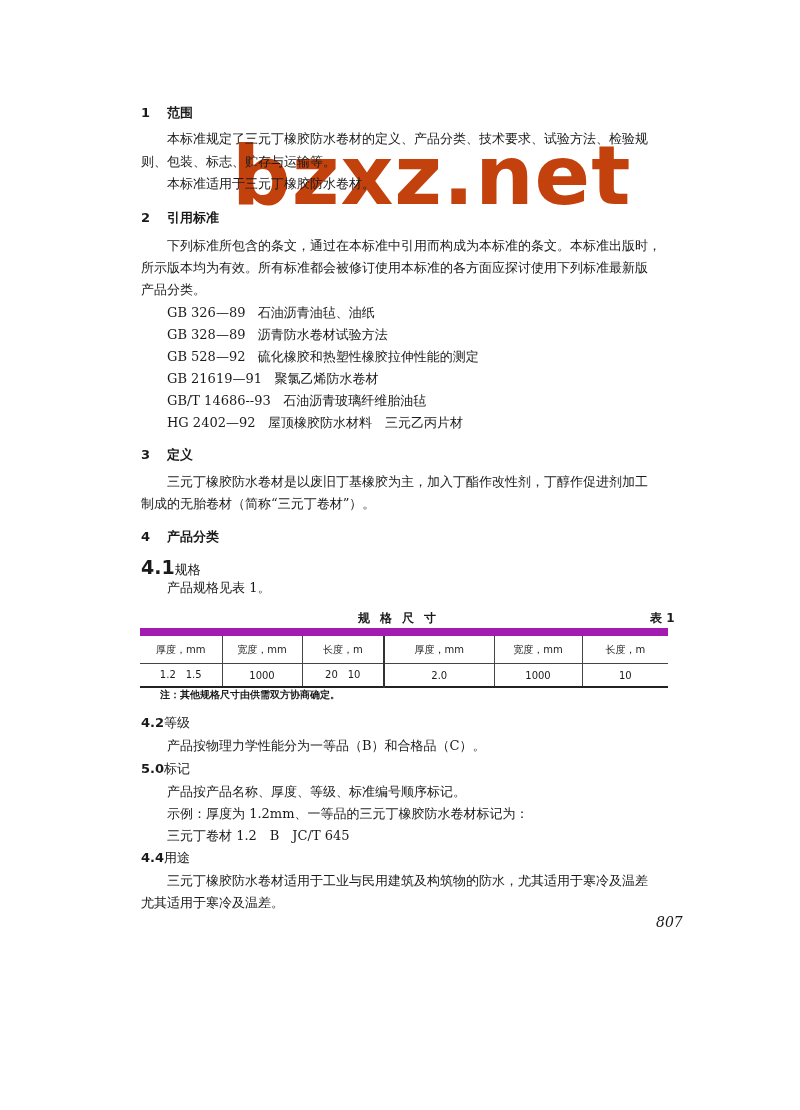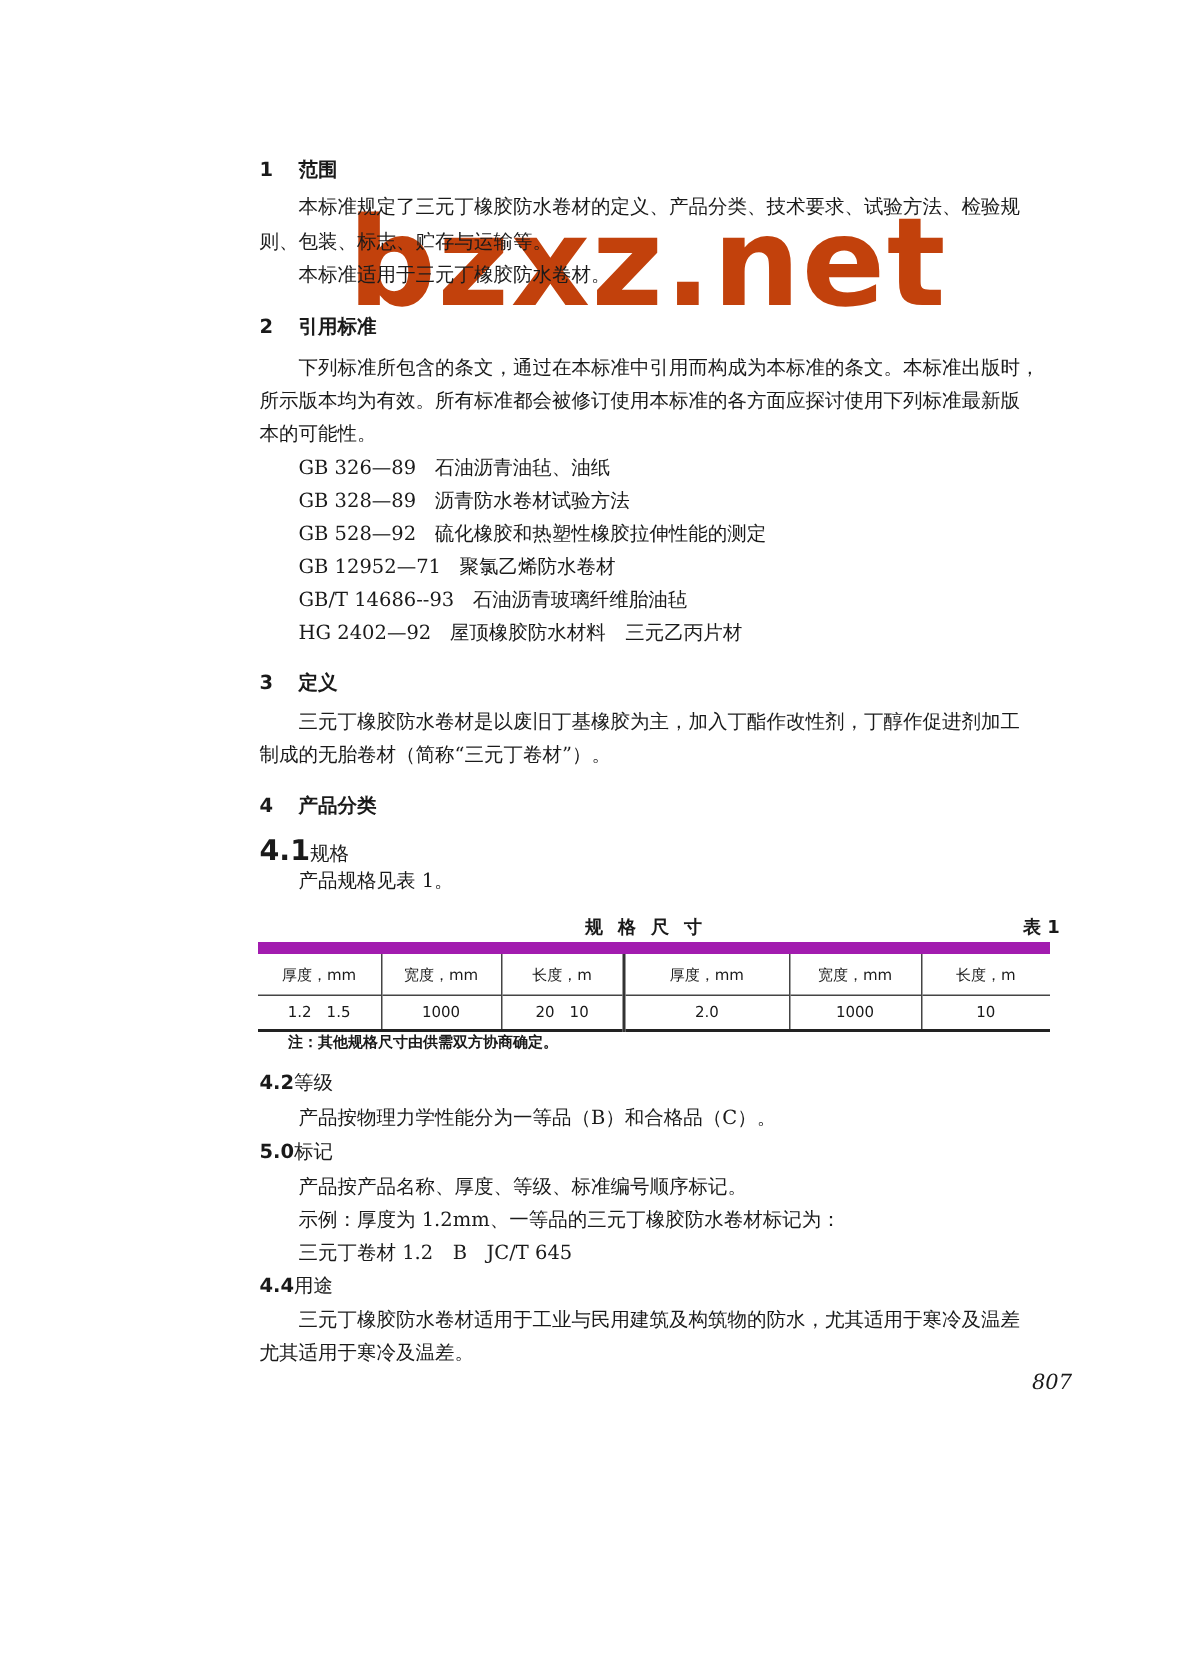--- a/index.html
+++ b/index.html
@@ -4,21 +4,21 @@
   <style>
     html, body { margin: 0; padding: 0; }
     body {
       width: 800px; height: 1110px; background: #ffffff; position: relative; overflow: hidden;
       font-family: "DejaVu Serif", "Liberation Serif", serif; color: #1a1a1a;
     }
     .watermark {
       position: absolute; left: 232px; top: 135px; font-family: "DejaVu Sans", "Liberation Sans", sans-serif;
       font-weight: bold; font-size: 82px; color: #c2410c; letter-spacing: 1px; z-index: 0; line-height: 1;
     }
-    .page { position: absolute; left: 0; top: 0; width: 640px; height: 1110px; z-index: 1; margin-left: 32px; }
+    .page { position: absolute; left: 0; top: 0; width: 640px; height: 1110px; z-index: 1; }
     .abs { position: absolute; white-space: nowrap; }
     .h { font-family: "DejaVu Sans", "Liberation Sans", sans-serif; font-weight: bold; font-size: 13px; }
     .h .num { display: inline-block; width: 26px; }
     .p { font-size: 13px; line-height: 16px; }
     .ref .code { display: inline-block; }
     .tcap { font-family: "DejaVu Sans", "Liberation Sans", sans-serif; font-weight: bold; font-size: 12px; letter-spacing: 10px; }
     .tno { font-family: "DejaVu Sans", "Liberation Sans", sans-serif; font-weight: bold; font-size: 12px; }
     table.spec {
       position: absolute; left: 140px; top: 628px; width: 528px; border-collapse: collapse;
       font-size: 10px; font-family: "DejaVu Sans", "Liberation Sans", sans-serif;
@@ -45,33 +45,33 @@
   </div>
   <div class="abs p" style="left:167px; top:131px;">本标准规定了三元丁橡胶防水卷材的定义、产品分类、技术要求、试验方法、检验规</div>
   <div class="abs p" style="left:141px; top:154px;">则、包装、标志、贮存与运输等。</div>
   <div class="abs p" style="left:167px; top:176px;">本标准适用于三元丁橡胶防水卷材。</div>
 
   <div class="abs h" style="left:141px; top:209px;">
     <span class="num">2</span><span>引用标准</span>
   </div>
   <div class="abs p" style="left:167px; top:238px;">下列标准所包含的条文，通过在本标准中引用而构成为本标准的条文。本标准出版时，</div>
   <div class="abs p" style="left:141px; top:260px;">所示版本均为有效。所有标准都会被修订使用本标准的各方面应探讨使用下列标准最新版</div>
-  <div class="abs p" style="left:141px; top:282px;">本的可能性。</div>
+  <div class="abs p" style="left:141px; top:282px;">产品分类。</div>
 
   <div class="abs p ref" style="left:167px; top:305px;">
     <span class="code">GB 326—89</span>&nbsp;&nbsp;&nbsp;<span>石油沥青油毡、油纸</span>
   </div>
   <div class="abs p ref" style="left:167px; top:327px;">
     <span class="code">GB 328—89</span>&nbsp;&nbsp;&nbsp;<span>沥青防水卷材试验方法</span>
   </div>
   <div class="abs p ref" style="left:167px; top:349px;">
     <span class="code">GB 528—92</span>&nbsp;&nbsp;&nbsp;<span>硫化橡胶和热塑性橡胶拉伸性能的测定</span>
   </div>
   <div class="abs p ref" style="left:167px; top:371px;">
-    <span class="code">GB 12952—71</span>&nbsp;&nbsp;&nbsp;<span>聚氯乙烯防水卷材</span>
+    <span class="code">GB 21619—91</span>&nbsp;&nbsp;&nbsp;<span>聚氯乙烯防水卷材</span>
   </div>
   <div class="abs p ref" style="left:167px; top:393px;">
     <span class="code">GB/T 14686--93</span>&nbsp;&nbsp;&nbsp;<span>石油沥青玻璃纤维胎油毡</span>
   </div>
   <div class="abs p ref" style="left:167px; top:415px;">
     <span class="code">HG 2402—92</span>&nbsp;&nbsp;&nbsp;<span>屋顶橡胶防水材料　三元乙丙片材</span>
   </div>
 
   <div class="abs h" style="left:141px; top:446px;">
     <span class="num">3</span><span>定义</span>

